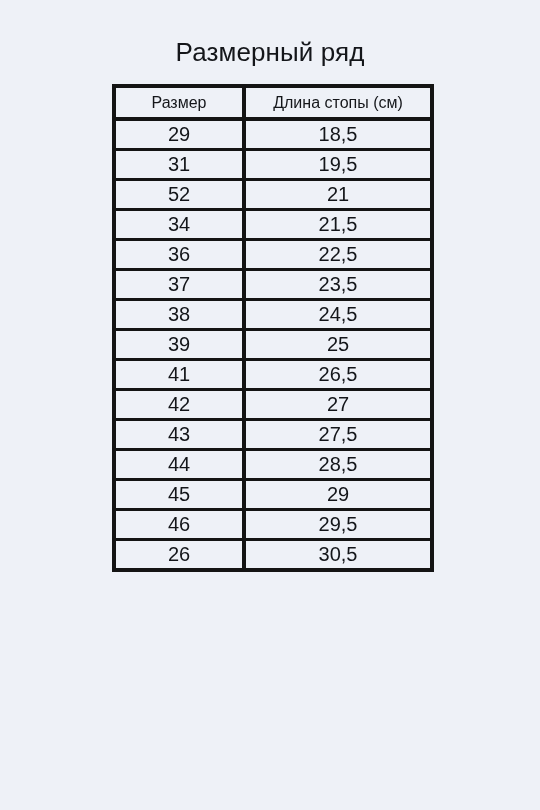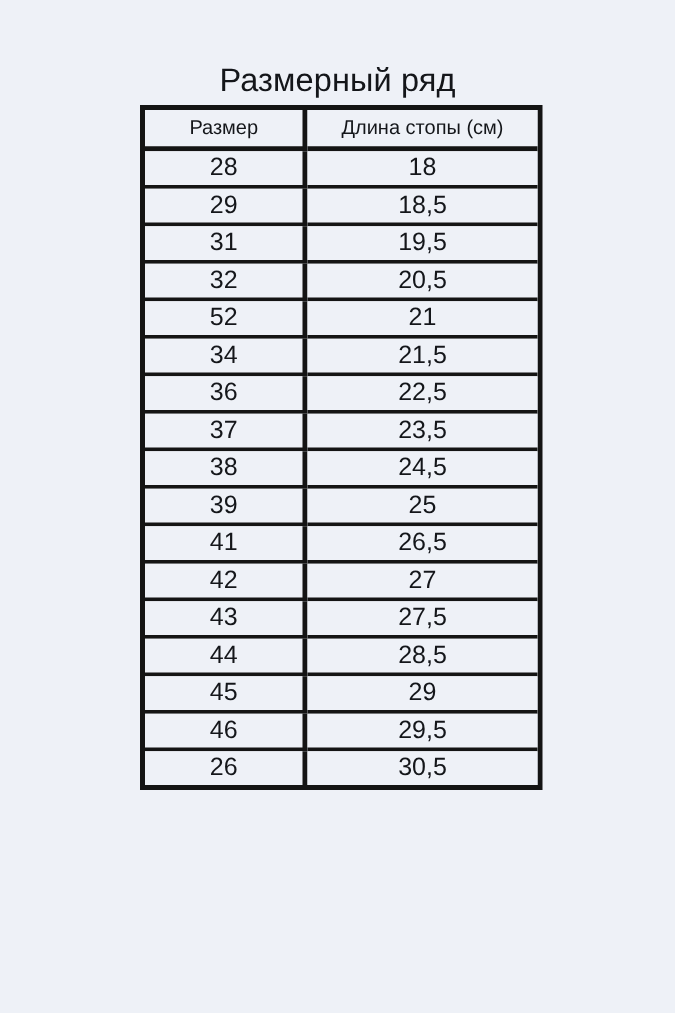--- a/index.html
+++ b/index.html
@@ -15,21 +15,21 @@
     overflow: hidden;
   }
   .page {
     position: relative;
     width: 540px;
     height: 810px;
     box-sizing: border-box;
   }
   .title {
     position: absolute;
-    top: 48px;
+    top: 36px;
     left: 0;
     width: 540px;
     text-align: center;
     font-size: 26px;
     font-weight: 400;
     color: #14161a;
     letter-spacing: 0.1px;
     line-height: 32px;
   }
   .table-wrap {
@@ -95,34 +95,26 @@
         <col class="c2">
       </colgroup>
       <thead>
         <tr>
           <th class="col-size">Размер</th>
           <th class="col-length">Длина стопы (см)</th>
         </tr>
       </thead>
       <tbody id="table-body">
           <tr>
-            <td class="col-size">28</td>
-            <td class="col-length">18</td>
-          </tr>
-          <tr>
             <td class="col-size">29</td>
             <td class="col-length">18,5</td>
           </tr>
           <tr>
             <td class="col-size">31</td>
             <td class="col-length">19,5</td>
-          </tr>
-          <tr>
-            <td class="col-size">32</td>
-            <td class="col-length">20,5</td>
           </tr>
           <tr>
             <td class="col-size">52</td>
             <td class="col-length">21</td>
           </tr>
           <tr>
             <td class="col-size">34</td>
             <td class="col-length">21,5</td>
           </tr>
           <tr>

